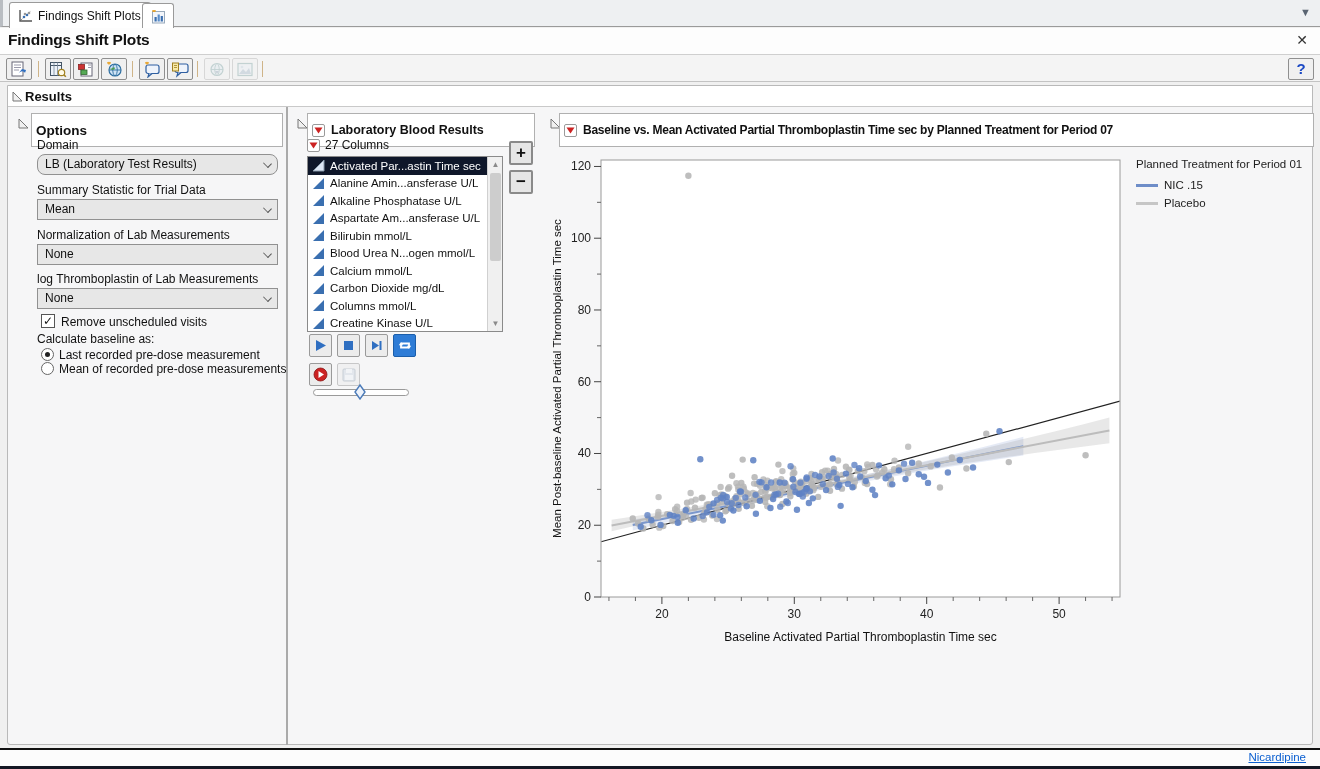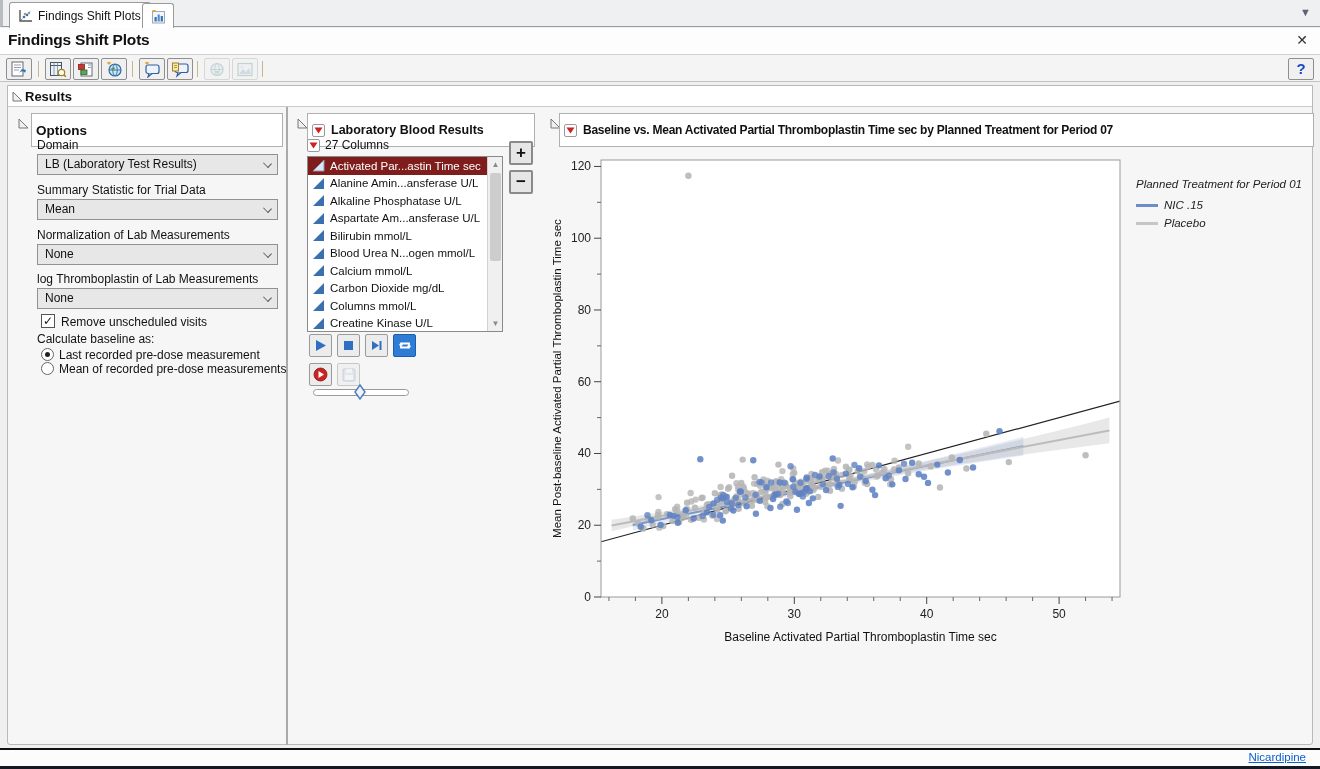--- a/index.html
+++ b/index.html
@@ -45,34 +45,34 @@
   .radio { position:absolute; width:13px; height:13px; border:1px solid #666; border-radius:50%; background:#fff; }
   .radio .dot { position:absolute; left:3px; top:3px; width:5px; height:5px; border-radius:50%; background:#222; display:none; }
   .radio.sel .dot { display:block; }
 
   .vsplit { position:absolute; width:2px; background:#aaaaaa; }
 
   
   .count-row { position:absolute; display:flex; align-items:center; gap:5px; font-size:12px; }
   .listbox { position:absolute; left:299px; top:70px; width:196px; height:176px; background:#fff; border:1px solid #8a8a8a; overflow:hidden; }
   .lrow { height:17.5px; display:flex; align-items:center; gap:5px; padding-left:4px; font-size:11.5px; white-space:nowrap; }
-  .lrow.sel { background:#7f1d1d; color:#fff; }
+  .lrow.sel { background:#0f172a; color:#fff; }
   .lsb { position:absolute; right:0; top:0; width:15px; height:100%; background:#f0f0f0; border-left:1px solid #d0d0d0; }
   .lsb .arr { position:absolute; left:0; width:15px; height:15px; color:#8a8a8a; font-size:8px; text-align:center; line-height:15px; }
   .lsb .thumb { position:absolute; left:2px; width:11px; background:#cdcdcd; border-radius:2px; }
   .sqbtn { position:absolute; width:24px; height:24px; background:#e6e6e6; border:2px solid #8a8a8a; border-radius:2px; display:flex; align-items:center; justify-content:center; font-weight:bold; font-size:17px; color:#111; }
   .mbtn { position:absolute; width:23px; height:23px; background:#ececec; border:1px solid #9a9a9a; border-radius:2px; display:flex; align-items:center; justify-content:center; }
   .mbtn.active { background:#2e7cd6; border-color:#1b5eaa; }
   .mbtn.disabled { opacity:.5; }
   .slider-track { position:absolute; width:96px; height:7px; background:#fff; border:1px solid #9a9a9a; border-radius:4px; }
   .slider-thumb { position:absolute; width:12px; height:16px; }
 
   
   .chart-svg { position:absolute; left:545px; top:140px; }
-  .legend { position:absolute; left:1136px; top:178px; width:176px;font-style:italic; }
+  .legend { position:absolute; left:1136px; top:158px; width:176px; }
   .legend-title { font-size:11.5px; color:#222; margin-bottom:6px; white-space:nowrap; }
   .legend-entry { display:flex; align-items:center; gap:6px; height:18px; }
   .legend-swatch { width:22px; height:3px; }
   .legend-label { font-size:11.5px; color:#222; }
 
   
   .statusbar { position:absolute; left:0; top:748px; width:1320px; height:19px; background:#fcfcfc; border-top:2px solid #111; border-bottom:1px solid #111; }
   .status-link { position:absolute; right:14px; top:1px; font-size:11.5px; color:#0b5fd0; text-decoration:underline; }
   .bottomstrip { position:absolute; left:0; top:766px; width:1320px; height:3px; background:#141824; }
 </style>
@@ -191,21 +191,21 @@
   </div>
 
   <svg class="disc" style="left:10px; top:32px;" viewBox="0 0 11 11">
     <polygon points="1,1 1,10 10,10" fill="#f0f0f0" stroke="#777" stroke-width="1"></polygon>
   </svg>
   <div class="panel-header" style="left:23px; top:27px; width:252px;">
     <span class="ph-title" style="font-size:13.5px;">Options</span>
   </div>
 
   <div class="opt-label" style="left:29px; top:52px;">Domain</div>
-  <div class="dd" style="left:29px; top:68px;">
+  <div class="dd" style="left:29px; top:68px;border-radius:8px;">
     <span>LB (Laboratory Test Results)</span><span class="chev"></span>
   </div>
 
   <div class="opt-label" style="left:29px; top:97px;">Summary Statistic for Trial Data</div>
   <div class="dd" style="left:29px; top:113px;">
     <span>Mean</span><span class="chev"></span>
   </div>
 
   <div class="opt-label" style="left:29px; top:142px;">Normalization of Lab Measurements</div>
   <div class="dd" style="left:29px; top:158px;">

